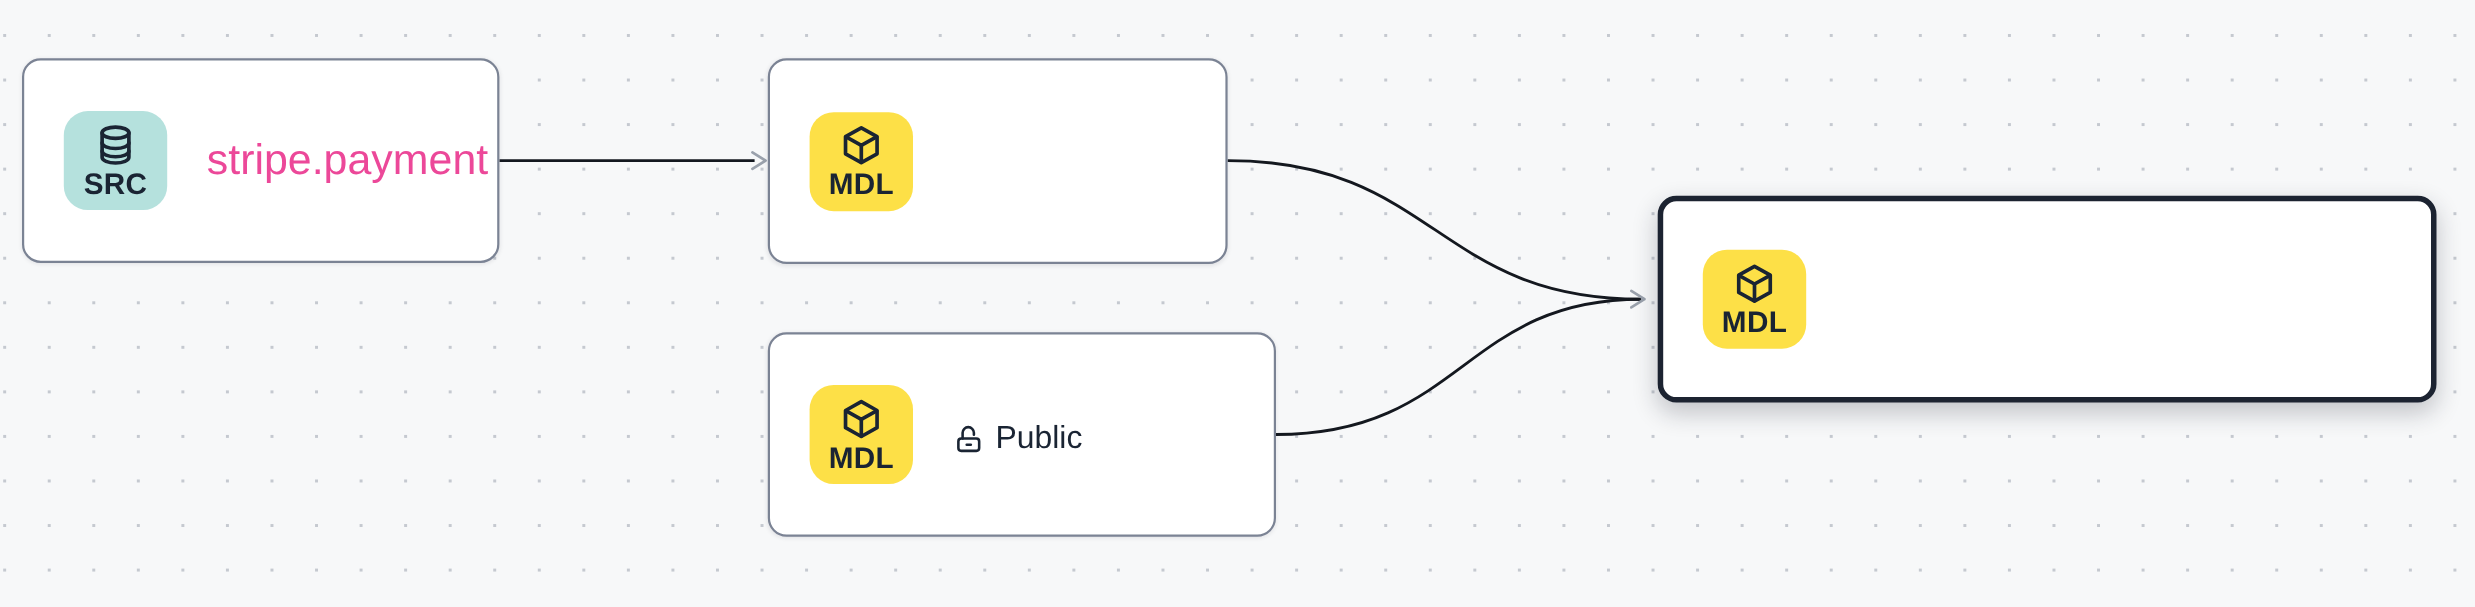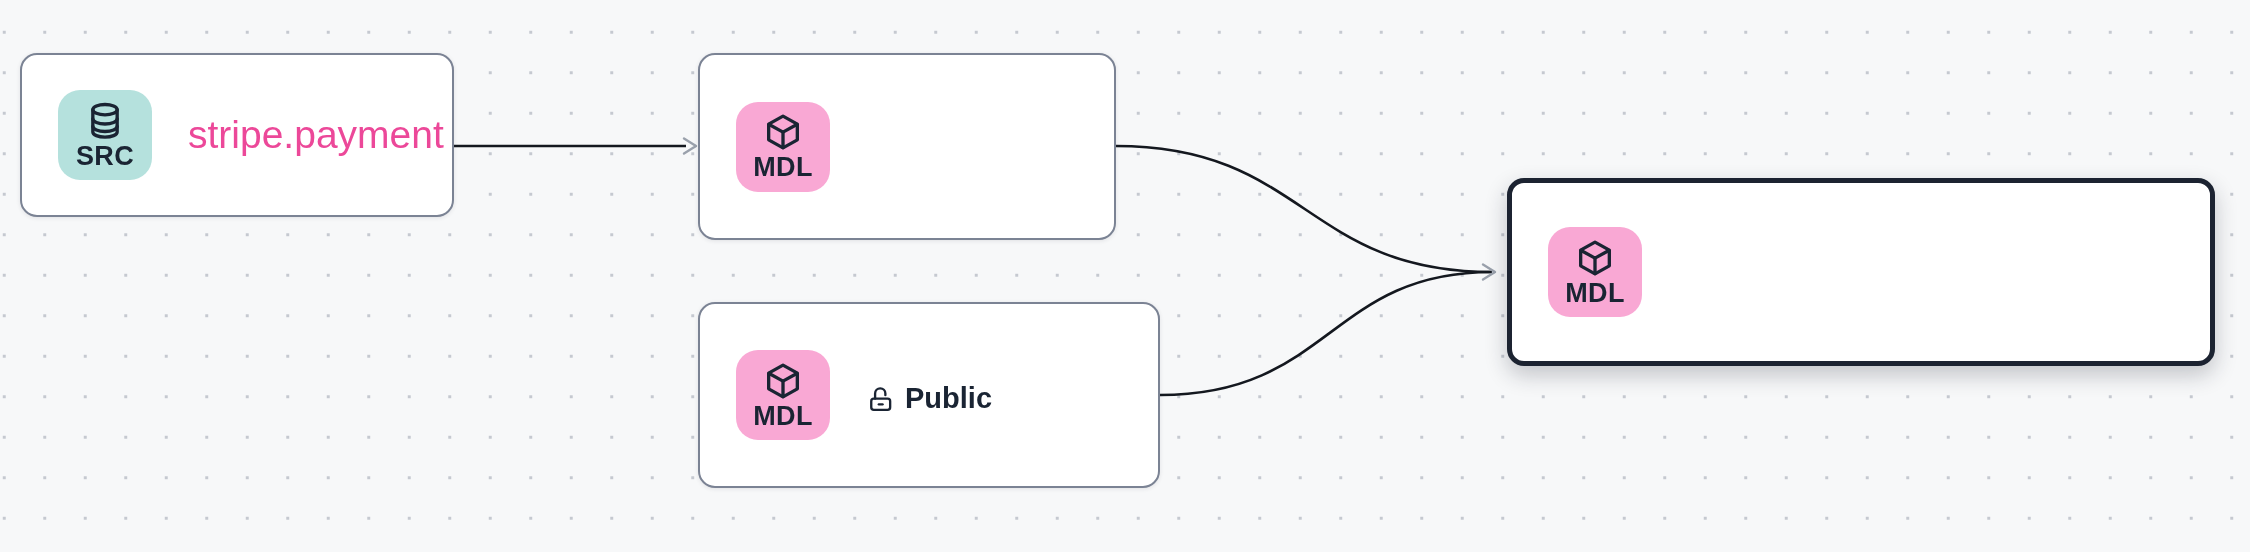--- a/index.html
+++ b/index.html
@@ -49,38 +49,38 @@
     align-items: center;
     padding-left: 36px;
     padding-right: 22px;
     box-shadow: 0 1px 4px rgba(25,30,45,0.10);
     cursor: pointer;
   }
   .node.selected {
     border: 5px solid #1c2331;
     box-shadow: 0 9px 22px rgba(25,30,45,0.24);
   }
-  .node-stripe-payment { left: 20px;   top: 53px;  width: 434px; height: 164px; }
+  .node-stripe-payment { left: 20px;   top: 53px;  width: 434px; height: 186px; }
   .node-stg-payments   { left: 698px;  top: 53px;  width: 418px; height: 187px; }
   .node-fct-orders     { left: 698px;  top: 302px; width: 462px; height: 186px; }
   .node-agg            { left: 1507px; top: 178px; width: 708px; height: 188px; }
   .badge {
     flex: 0 0 auto;
     width: 94px;
     height: 90px;
     border-radius: 22px;
     display: flex;
     flex-direction: column;
     align-items: center;
     justify-content: center;
     gap: 2px;
     margin-right: 36px;
   }
   .badge-src { background: #b5e1dd; }
-  .badge-mdl { background: #f9a8d4; }
+  .badge-mdl { background: #fde047; }
   .badge svg { width: 40px; height: 40px; display: block; }
   .badge-label {
     font-size: 27px;
     font-weight: 700;
     color: #1a2433;
     line-height: 1;
     letter-spacing: 0.3px;
   }
   .node-text {
     display: flex;
@@ -97,21 +97,21 @@
   }
   .node-meta {
     display: flex;
     align-items: center;
     gap: 11px;
     margin-top: 7px;
   }
   .node-meta svg { width: 28px; height: 28px; display: block; }
   .node-meta-label {
     font-size: 29px;
-    font-weight: 700;
+    font-weight: 400;
     color: #1a2433;
     line-height: 1.1;
     white-space: nowrap;
   }
   .icon-stroke {
     fill: none;
     stroke: #1a2433;
     stroke-width: 2;
     stroke-linecap: round;
     stroke-linejoin: round;

